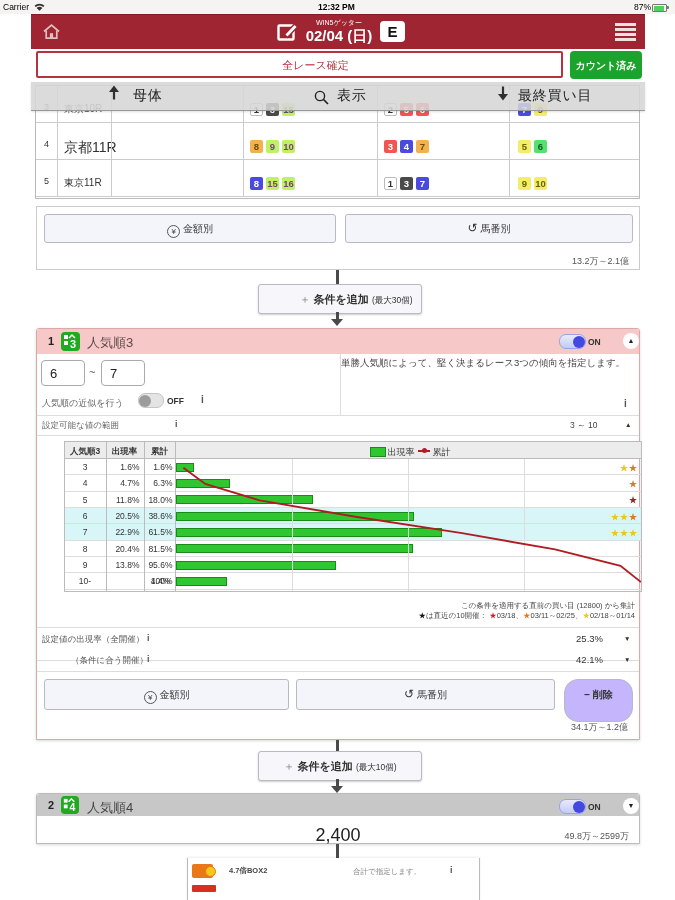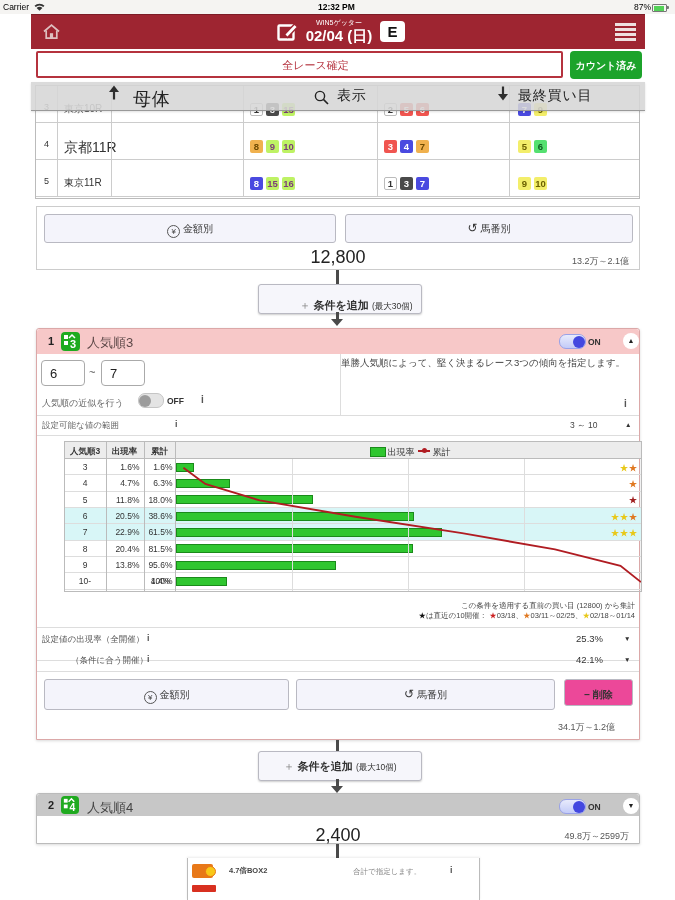--- a/index.html
+++ b/index.html
@@ -115,47 +115,46 @@
   <div class="abs" style="left:207px;top:0;width:1px;height:111px;background:#ccc;"></div>
   <div class="abs" style="left:341px;top:0;width:1px;height:111px;background:#ccc;"></div>
   <div class="abs" style="left:473px;top:0;width:1px;height:111px;background:#ccc;"></div>
 </div>
 
 <div class="abs" style="left:31px;top:82px;width:614px;height:29px;background:rgba(214,214,214,0.87);border-bottom:1px solid #999;box-shadow:0 1px 2px rgba(0,0,0,0.12);box-sizing:border-box;">
   <svg class="abs" style="left:77px;top:3px;" width="12" height="15" viewBox="0 0 12 15">
     <path d="M6 0.5 L1 7 H11 Z" fill="#2e2e2e"></path>
       <rect x="4.9" y="6" width="2.2" height="8.5" fill="#2e2e2e"></rect>
   </svg>
-  <div class="abs" style="left:102px;top:5px;font-size:18px;letter-spacing:0.8px;color:#222;">母体</div>
+  <div class="abs" style="left:102px;top:5px;font-size:14px;letter-spacing:0.8px;color:#222;">母体</div>
   <svg class="abs" style="left:283px;top:8px;" width="15" height="15" viewBox="0 0 15 15">
     <circle cx="6" cy="6" r="4.6" fill="none" stroke="#222" stroke-width="1.4"></circle>
     <line x1="9.4" y1="9.4" x2="14" y2="14" stroke="#222" stroke-width="1.6"></line>
   </svg>
   <div class="abs" style="left:306px;top:5px;font-size:14px;letter-spacing:0.8px;color:#222;">表示</div>
   <svg class="abs" style="left:466px;top:4px;" width="12" height="15" viewBox="0 0 12 15">
     <path d="M6 14.5 L1 8 H11 Z" fill="#2e2e2e"></path>
       <rect x="4.9" y="0.5" width="2.2" height="8.5" fill="#2e2e2e"></rect>
   </svg>
   <div class="abs" style="left:487px;top:5px;font-size:14px;letter-spacing:0.8px;color:#222;">最終買い目</div>
 </div>
 
 <div class="abs" style="left:36px;top:206px;width:604px;height:64px;background:#fff;border:1px solid #ccc;box-sizing:border-box;">
   <div class="btn" style="left:7px;top:7px;width:292px;height:29px;box-sizing:border-box;">
     <span style="font-size:10px;line-height:27px;"><span class="yen">¥</span> 金額別</span>
   </div>
   <div class="btn" style="left:308px;top:7px;width:288px;height:29px;box-sizing:border-box;">
     <span style="font-size:10px;line-height:27px;"><span style="font-size:12px;">↺</span> 馬番別</span>
   </div>
-  <div class="abs" style="left:0;top:40px;width:100%;text-align:center;font-size:18px;color:#222;">12,800</div>
   <div class="abs" style="right:10px;top:48px;font-size:9px;color:#555;">13.2万～2.1億</div>
 </div>
 
 <div class="conn" style="top:270px;height:14px;"></div>
 <div class="btn" style="left:258px;top:284px;width:162px;height:28px;box-shadow:0 1px 2px rgba(0,0,0,0.2);background:#f6f6fb;">
-  <span style="font-size:11px;line-height:40px;margin-left:32px;"><span style="color:#888;">＋</span> <b>条件を追加</b> <span style="font-size:8.5px;">(最大30個)</span></span>
+  <span style="font-size:11px;line-height:28px;margin-left:32px;"><span style="color:#888;">＋</span> <b>条件を追加</b> <span style="font-size:8.5px;">(最大30個)</span></span>
 </div>
 <div class="conn" style="top:312px;height:7px;"></div>
 <div class="abs" style="left:331px;top:319px;width:0;height:0;border-left:6px solid transparent;border-right:6px solid transparent;border-top:7px solid #4a4a4a;"></div>
 
 <div class="abs" style="left:36px;top:328px;width:604px;height:412px;background:#fff;border:1px solid #dba8a8;border-radius:3px 3px 0 0;box-shadow:0 1px 3px rgba(0,0,0,0.15);box-sizing:border-box;">
 
   <div class="abs" style="left:0;top:0;width:100%;height:25px;background:#f7c8c8;border-radius:3px 3px 0 0;">
     <div class="abs" style="left:11px;top:6px;font-size:11px;font-weight:bold;color:#222;">1</div>
     <svg class="abs" style="left:24px;top:3px;" width="19" height="19" viewBox="0 0 19 19">
       <rect x="0" y="0" width="19" height="19" rx="4" fill="#1faa1f"></rect>
@@ -289,22 +288,22 @@
   </div>
   <div class="abs" style="left:0;top:320px;width:100%;height:23px;border-bottom:1px solid #ddd;box-sizing:border-box;">
     <div class="abs" style="left:34px;top:6px;font-size:8.5px;color:#555;">（条件に合う開催）</div>
     <div class="abs" style="left:110px;top:5px;font-size:9px;font-weight:bold;color:#555;">i</div>
     <div class="abs" style="left:504px;top:5px;width:62px;text-align:right;font-size:9.5px;color:#333;">42.1%</div>
     <div class="abs" style="left:587px;top:7px;font-size:6.5px;color:#333;">▼</div>
   </div>
 
   <div class="btn" style="left:7px;top:350px;width:245px;height:31px;box-sizing:border-box;"><span style="font-size:10px;line-height:29px;"><span class="yen">¥</span> 金額別</span></div>
   <div class="btn" style="left:259px;top:350px;width:259px;height:31px;box-sizing:border-box;"><span style="font-size:10px;line-height:29px;"><span style="font-size:12px;">↺</span> 馬番別</span></div>
-  <div class="btn" style="left:527px;top:350px;width:69px;height:27px;background:#ec4899;box-sizing:border-box;"><span style="font-size:10px;line-height:29px;font-weight:bold;">− 削除</span></div>
-  <div class="abs" style="right:24px;top:392px;font-size:9px;color:#555;text-align:center;">34.1万～1.2億</div>
+  <div class="btn" style="left:527px;top:350px;width:69px;height:43px;background:#c4b5fd;box-sizing:border-box;border-radius:14px;"><span style="font-size:10px;line-height:29px;font-weight:bold;">− 削除</span></div>
+  <div class="abs" style="right:11px;top:392px;font-size:9px;color:#555;text-align:center;">34.1万～1.2億</div>
 </div>
 
 <div class="conn" style="top:740px;height:12px;"></div>
 <div class="btn" style="left:258px;top:751px;width:162px;height:28px;box-shadow:0 1px 2px rgba(0,0,0,0.2);background:#f6f6fb;">
   <span style="font-size:11px;line-height:28px;"><span style="color:#888;">＋</span> <b>条件を追加</b> <span style="font-size:8.5px;">(最大10個)</span></span>
 </div>
 <div class="conn" style="top:779px;height:7px;"></div>
 <div class="abs" style="left:331px;top:786px;width:0;height:0;border-left:6px solid transparent;border-right:6px solid transparent;border-top:7px solid #4a4a4a;"></div>
 
 <div class="abs" style="left:36px;top:793px;width:604px;height:51px;background:#fff;border:1px solid #bbb;border-radius:3px 3px 0 0;box-shadow:0 1px 3px rgba(0,0,0,0.15);box-sizing:border-box;">

